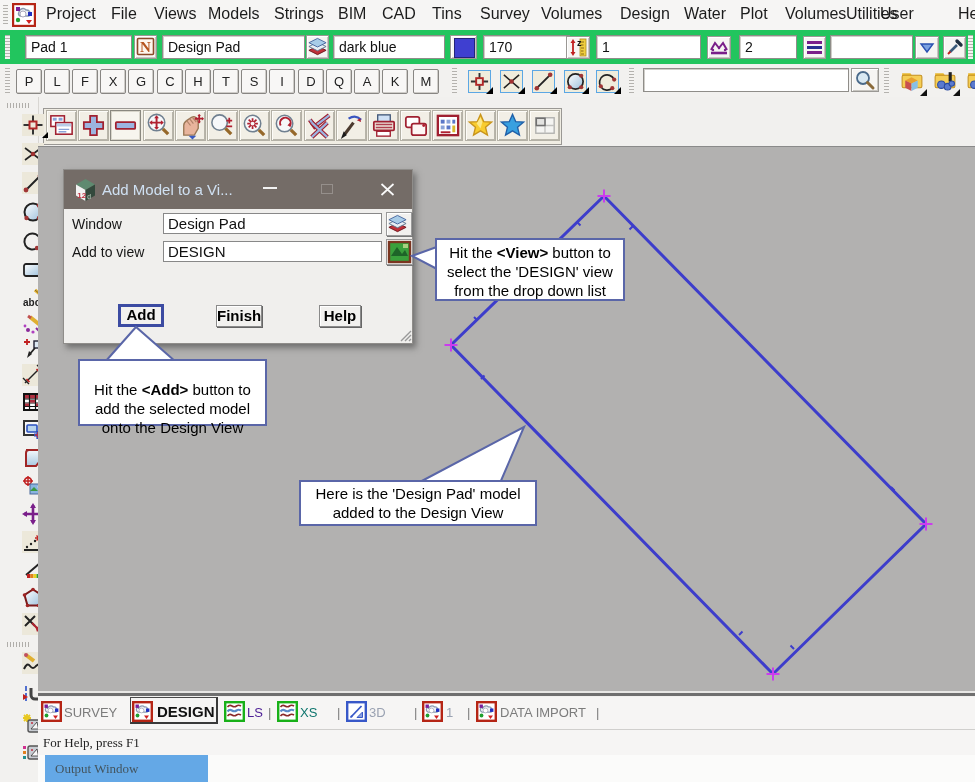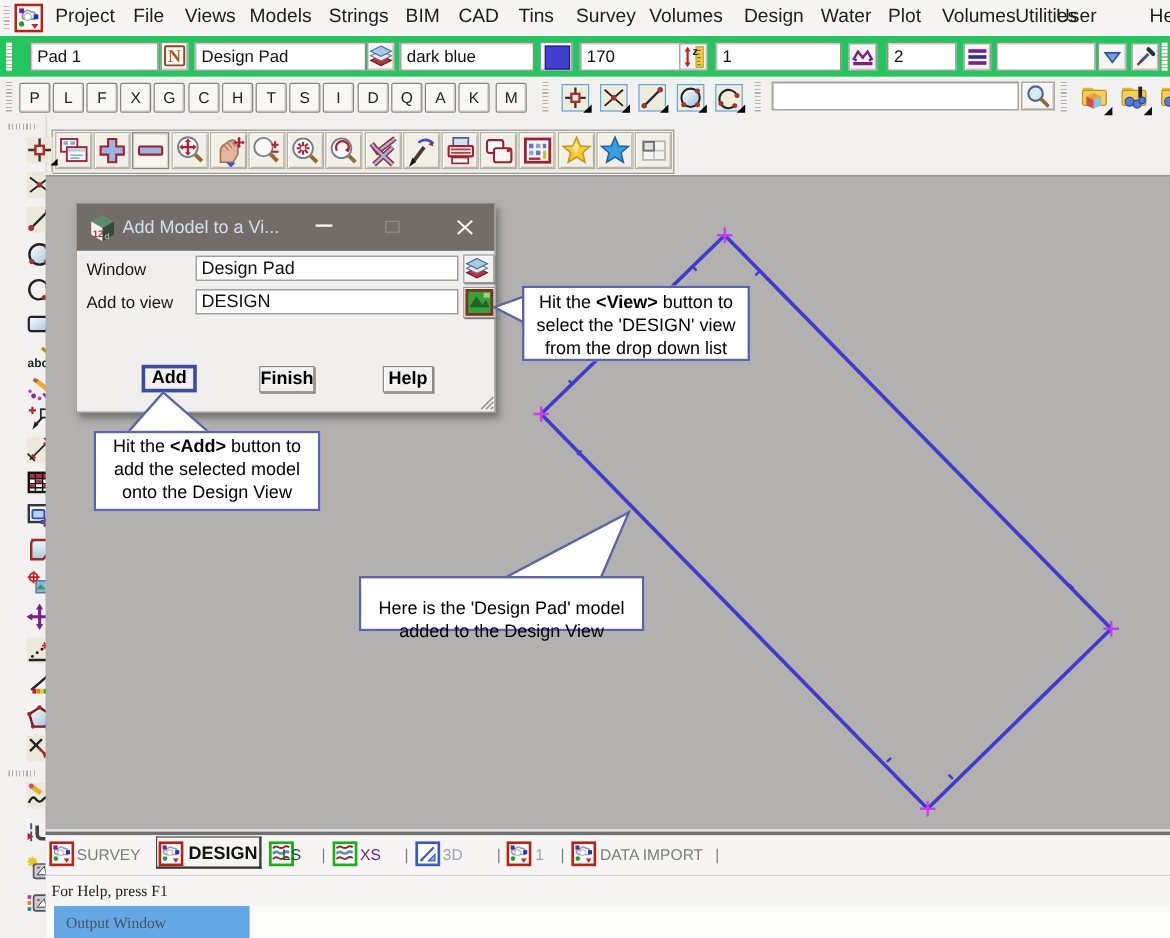--- a/index.html
+++ b/index.html
@@ -523,22 +523,22 @@
             <path d="M11 1 L1 11 M11 5 L5 11 M11 9 L9 11" stroke="#999" stroke-width="1.4"></path>
           </svg>
 </div>
 </div>
 <svg width="937" height="545" style="position:absolute;left:0;top:0;pointer-events:none">
 <path d="M400 99.5 L374 109 L400 122.5" fill="#fff" stroke="#5a66a8" stroke-width="2"></path>
 <path d="M67 215 L98 180 L138 215" fill="#fff" stroke="#5a66a8" stroke-width="2"></path>
 <path d="M380 336 L486 280 L462 336" fill="#fff" stroke="#5a66a8" stroke-width="2"></path>
 </svg>
 <div class="callout" style="left:397px;top:91px;width:190px;height:63px;padding-top:3px">Hit the <b>&lt;View&gt;</b> button to<br>select the 'DESIGN' view<br>from the drop down list</div>
-<div class="callout" style="left:40px;top:212px;width:189px;height:67px;padding-top:2px">Hit the <b>&lt;Add&gt;</b> button to<br>add the selected model<br>onto the Design View</div>
-<div class="callout" style="left:261px;top:333px;width:238px;height:46px;padding-top:16px">Here is the 'Design Pad' model<br>added to the Design View</div>
+<div class="callout" style="left:40px;top:212px;width:189px;height:67px;padding-top:19px">Hit the <b>&lt;Add&gt;</b> button to<br>add the selected model<br>onto the Design View</div>
+<div class="callout" style="left:261px;top:333px;width:238px;height:46px;padding-top:2px">Here is the 'Design Pad' model<br>added to the Design View</div>
 </div>
 <div style="position:absolute;left:38px;top:691px;width:937px;height:2px;background:#e8e7e5"></div>
 <div style="position:absolute;left:38px;top:693px;width:937px;height:3px;background:#6f6f6f"></div>
 <div style="position:absolute;left:38px;top:696px;width:937px;height:4px;background:#f2f1ef"></div>
 <div id="tabsbar">
 <svg class="tico" style="left:3px" width="21" height="21" viewBox="0 0 21 21">
         <rect x="1.2" y="1.2" width="18.6" height="18.6" fill="#fff" stroke="#b52515" stroke-width="2.4"></rect>
         <path d="M6.5 8 a3.5 3.5 0 0 1 6 -2 a3 3 0 0 1 2.5 5.2 l-7.5 0 a2.6 2.6 0 0 1 -1 -5.2z" fill="#eef2f6" stroke="#8a9ab0" stroke-width="1.2"></path>
         <rect x="3.5" y="3.5" width="3.4" height="3.4" fill="#7a1f9a"></rect>
         <rect x="14" y="7.5" width="3.4" height="3.4" fill="#2030c0"></rect>
@@ -557,29 +557,29 @@
         <path d="M12 14.5 l5 0 l-2.5 3.4z" fill="#d02020"></path>
         <circle cx="9.5" cy="9.5" r="2.4" fill="#fff" stroke="#aab" stroke-width="0.8"></circle>
       </svg>
 <span style="position:absolute;left:119px;top:6px;font-size:15px;font-weight:bold;color:#111">DESIGN</span>
 <svg class="tico" style="left:186px" width="21" height="21" viewBox="0 0 21 21">
         <rect x="1.2" y="1.2" width="18.6" height="18.6" fill="#fff" stroke="#18b018" stroke-width="2.4"></rect>
         <path d="M3.5 6 q2 -2.5 4.5 -1 t4.5 0 t4.5 0" fill="none" stroke="#8a2a2a" stroke-width="1.6"></path>
         <path d="M3.5 10.5 q2 -2.5 4.5 -1 t4.5 0 t4.5 0" fill="none" stroke="#5a8ac8" stroke-width="2.2"></path>
         <path d="M3.5 15 q2 -2.5 4.5 -1 t4.5 0 t4.5 0" fill="none" stroke="#8a2a2a" stroke-width="1.6"></path>
       </svg>
-<span class="tabtxt" style="left:197px;color:#14532d">LS</span>
+<span class="tabtxt" style="left:209px;color:#4c1d95">LS</span>
 <span class="tabtxt" style="left:230px">|</span>
 <svg class="tico" style="left:239px" width="21" height="21" viewBox="0 0 21 21">
         <rect x="1.2" y="1.2" width="18.6" height="18.6" fill="#fff" stroke="#18b018" stroke-width="2.4"></rect>
         <path d="M3.5 6 q2 -2.5 4.5 -1 t4.5 0 t4.5 0" fill="none" stroke="#8a2a2a" stroke-width="1.6"></path>
         <path d="M3.5 10.5 q2 -2.5 4.5 -1 t4.5 0 t4.5 0" fill="none" stroke="#5a8ac8" stroke-width="2.2"></path>
         <path d="M3.5 15 q2 -2.5 4.5 -1 t4.5 0 t4.5 0" fill="none" stroke="#8a2a2a" stroke-width="1.6"></path>
       </svg>
-<span class="tabtxt" style="left:262px;color:#701a75">XS</span>
+<span class="tabtxt" style="left:262px;color:#0f766e">XS</span>
 <span class="tabtxt" style="left:299px">|</span>
 <svg class="tico" style="left:308px" width="21" height="21" viewBox="0 0 21 21">
         <rect x="1.2" y="1.2" width="18.6" height="18.6" fill="#fff" stroke="#3858c8" stroke-width="2.4"></rect>
         <path d="M4.5 16.5 L15.5 5" stroke="#3858c8" stroke-width="1.8"></path>
         <polygon points="11,16.5 16.5,11 16.5,16.5" fill="#8aa0e0" stroke="#3858c8" stroke-width="1"></polygon>
         <path d="M4.5 16.5 l2.5 -0.5 l-2 -2z" fill="#3858c8"></path>
       </svg>
 <span class="tabtxt" style="left:331px;color:#9aa2b2">3D</span>
 <span class="tabtxt" style="left:376px">|</span>
 <svg class="tico" style="left:384px" width="21" height="21" viewBox="0 0 21 21">

